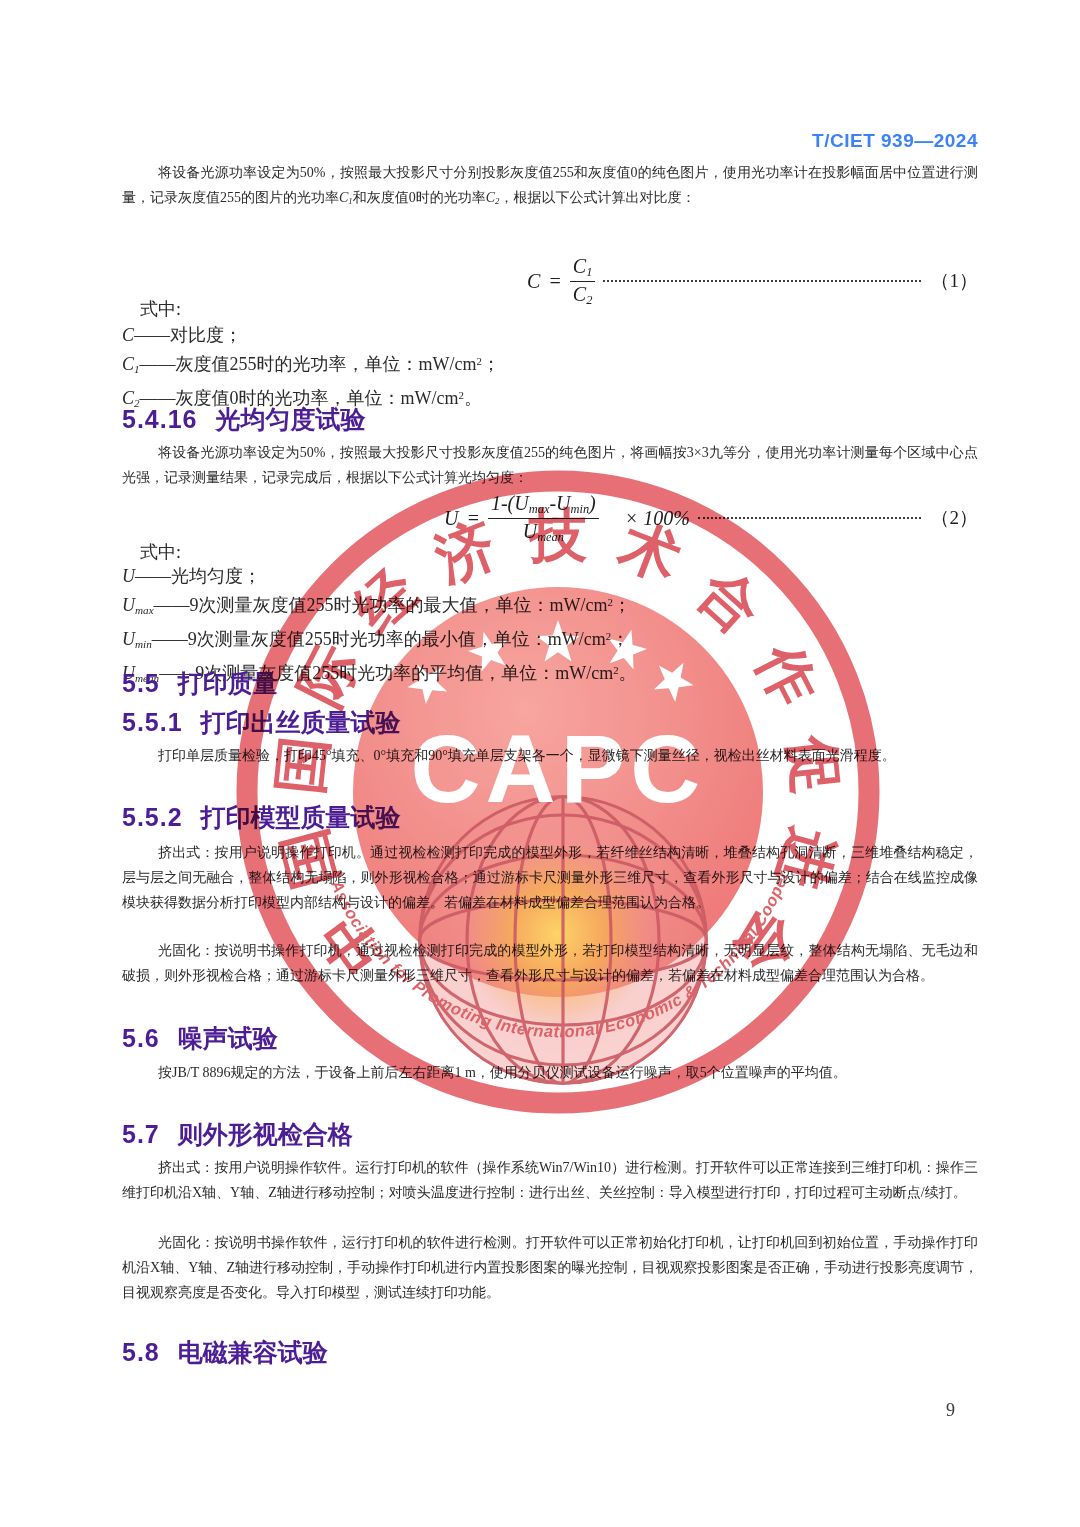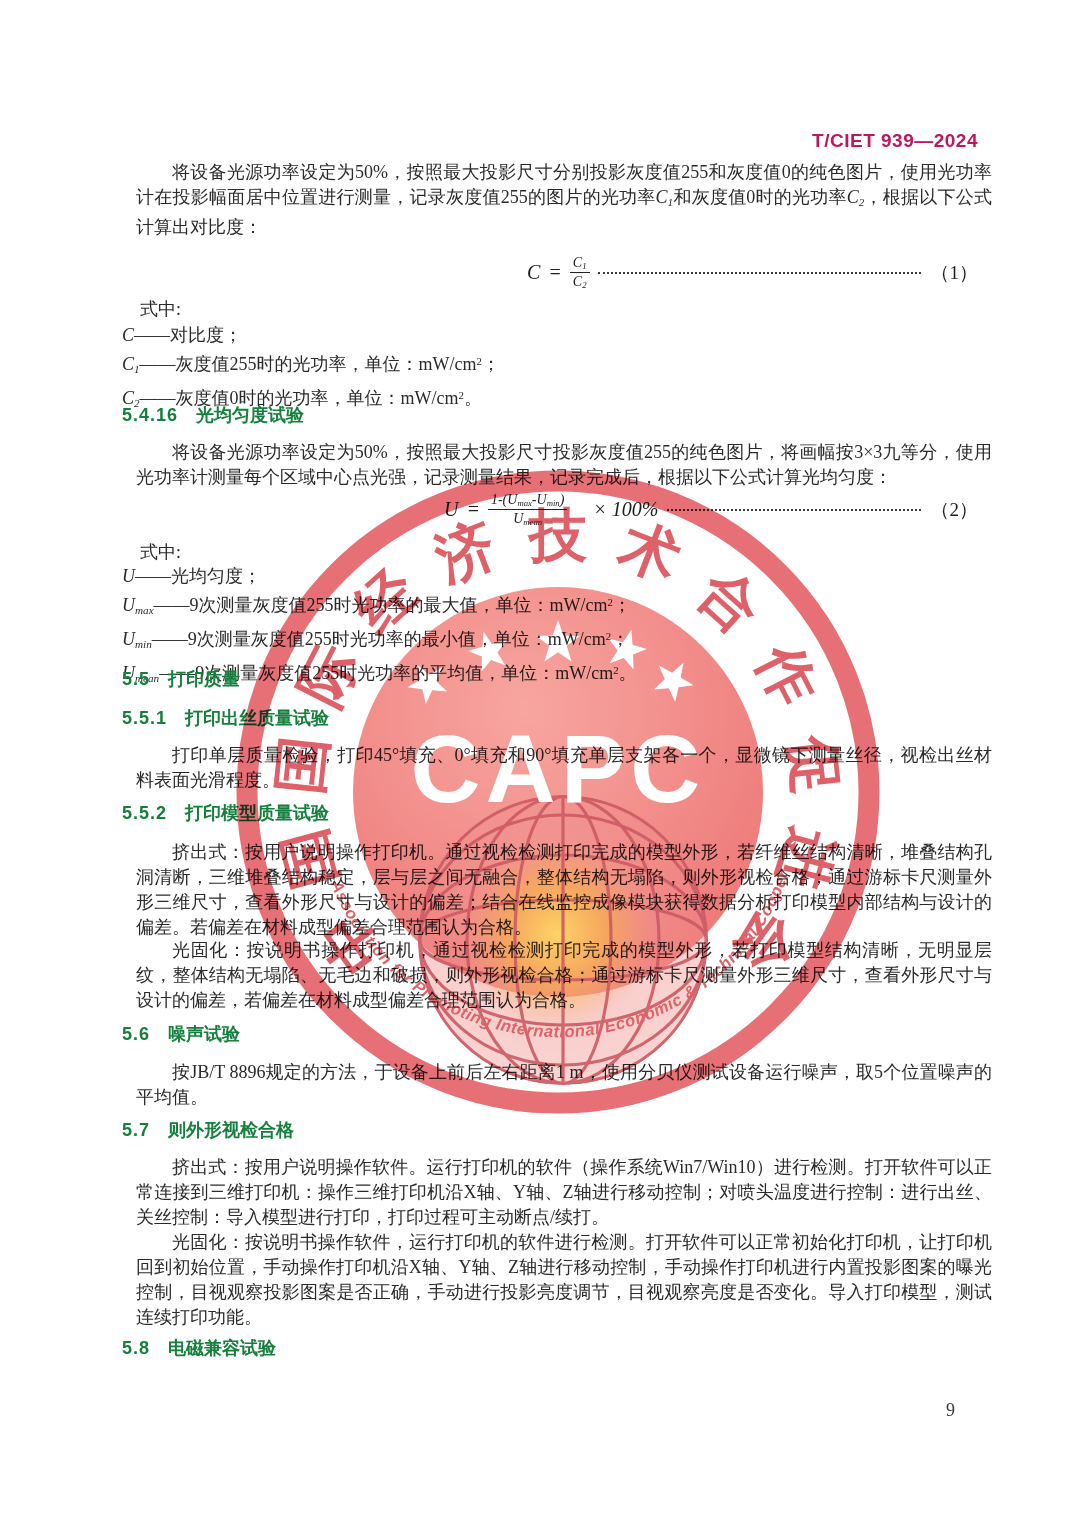--- a/index.html
+++ b/index.html
@@ -10,49 +10,49 @@
     margin:0 auto;
     background:#ffffff;
     overflow:hidden;
     font-family:"Liberation Serif","DejaVu Serif",serif;
     color:#2a2a2a;
   }
   .doc-header {
     position:absolute; left:122px; width:856px; top:130px;
     text-align:right;
     font-family:"Liberation Sans","DejaVu Sans",sans-serif;
-    font-weight:600; font-size:19px; color:#be185d;
+    font-weight:600; font-size:19px; color:#3b82f6;
     letter-spacing:.5px;
   }
   .para {
-    position:absolute; left:136px; width:856px;
-    font-size:18px; line-height:25px;
+    position:absolute; left:122px; width:856px;
+    font-size:14px; line-height:25px;
     text-align:justify; text-justify:inter-ideograph;
     text-indent:36px;
   }
   .where-label { position:absolute; left:122px; font-size:18px; text-indent:18px; }
   .where-list  { position:absolute; left:122px; width:856px; font-size:18px; }
   .where-list .wi { line-height:25.5px; }
   .heading {
     position:absolute; left:122px; width:856px;
     font-family:"Liberation Sans","DejaVu Sans",sans-serif;
-    font-weight:700; font-size:18px; color:#15803d;
+    font-weight:700; font-size:25px; color:#4c1d95;
   }
   .heading .h-num { letter-spacing:1px; }
   .heading .h-title { margin-left:18px; }
   .formula-row {
     position:absolute; left:122px; width:856px;
     display:flex; align-items:center;
     font-size:20px; color:#1d1d1d;
   }
   .f-spacer { flex:0 0 auto; }
   .formula { display:inline-flex; align-items:center; white-space:nowrap; }
   .f-eq { margin:0 8px; font-family:"Liberation Serif",serif; }
   .f-suffix { margin-left:26px; }
-  .frac { display:inline-flex; flex-direction:column; text-align:center; vertical-align:middle; font-size:14px; line-height:1.15; }
+  .frac { display:inline-flex; flex-direction:column; text-align:center; vertical-align:middle; font-size:20px; line-height:1.15; }
   .frac .num { border-bottom:1.6px solid #222; padding:0 3px 1px 3px; }
   .frac .den { padding-top:1px; }
   .leader { flex:1 1 auto; border-top:2.6px dotted #3c3c3c; height:0; margin:0 10px 0 8px; }
   .f-tag { flex:0 0 auto; font-size:19px; color:#1d1d1d; }
   i, .formula { font-family:"Liberation Serif","DejaVu Serif",serif; font-style:italic; }
   .where-list i, .para i { font-style:italic; }
   sub { font-size:.62em; vertical-align:-.28em; }
   sup { font-size:.6em;  vertical-align:.5em; }
   .page-num { position:absolute; right:125px; top:1400px; font-size:18px; color:#3a3a3a; }
 

